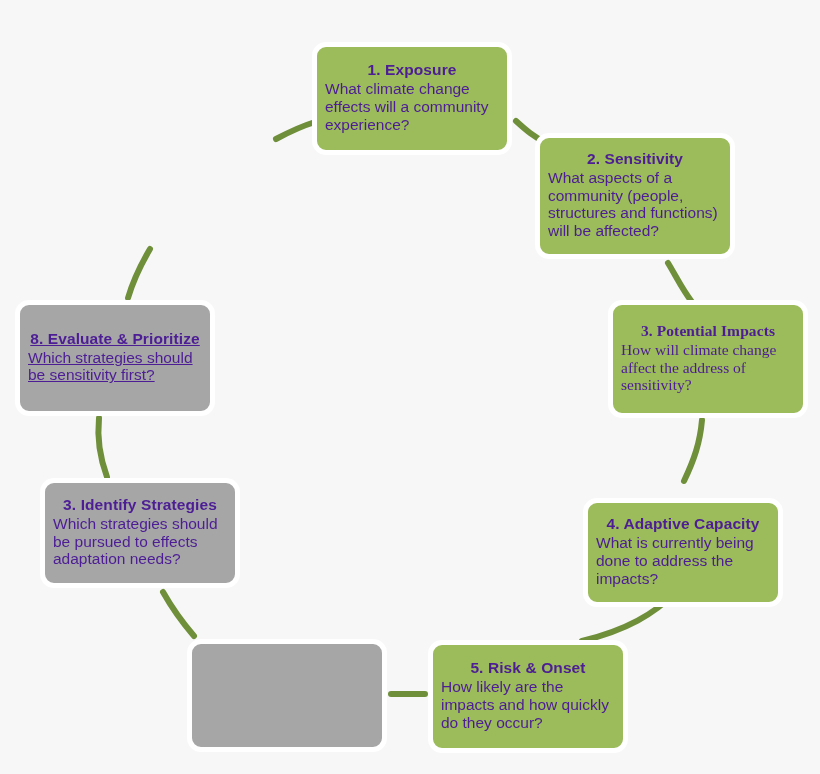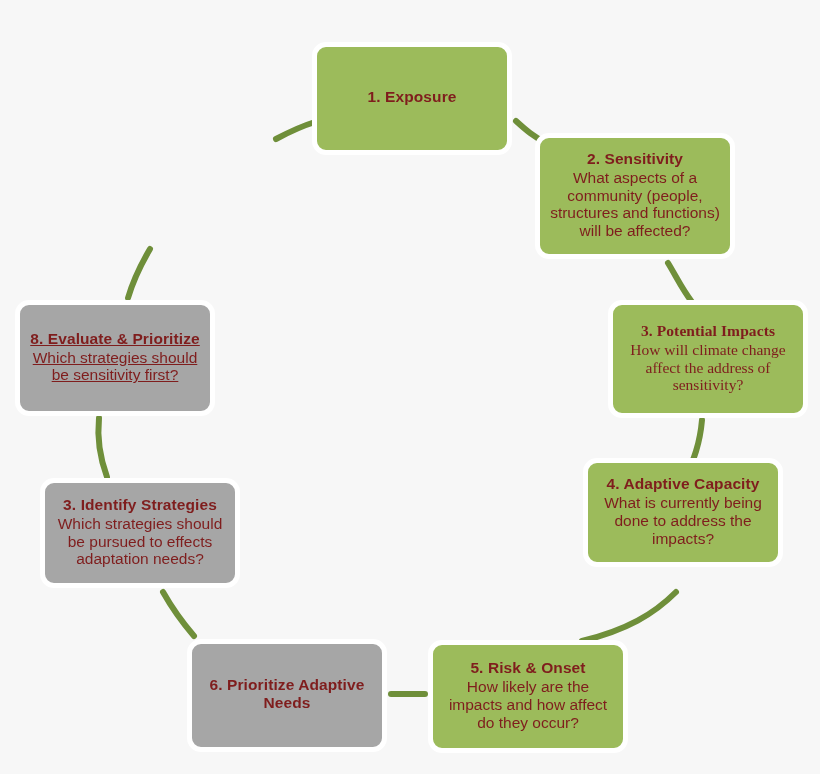--- a/index.html
+++ b/index.html
@@ -30,23 +30,23 @@
   }
   .node {
     position: absolute;
     box-sizing: border-box;
     border-radius: 14px;
     border: 5px solid #ffffff;
     display: flex;
     flex-direction: column;
     align-items: center;
     justify-content: center;
-    text-align: center;
+    text-align: left;
     padding: 6px 8px 8px 8px;
-    color: #7f1d1d;
+    color: #4c1d95;
     line-height: 1.16;
     z-index: 2;
   }
   .node.green { background: #9cbb5b; }
   .node.gray  { background: #a6a6a6; }
   .node-title {
     font-weight: bold;
     font-size: 15.5px;
     letter-spacing: 0.1px;
     margin-bottom: 1px;
@@ -70,44 +70,44 @@
         <path d="M 425,694 C 412,694 402,694 391,694"></path>
         <path d="M 194,636 C 182,622 172,608 163,592"></path>
         <path d="M 107,477 C 100,458 97,438 99,418"></path>
         <path d="M 128,298 C 133,281 140,266 150,249"></path>
         <path d="M 276,139 C 291,131 302,126 315,122"></path>
       </g>
   </svg>
 
   <div class="node green" style="left: 312px; top: 42px; width: 200px; height: 113px; background: rgb(156, 187, 91);">
     <div class="node-title">1. Exposure</div>
+    <div class="node-body">What climate change effects will a community experience?</div>
   </div>
 
   <div class="node green" style="left: 535px; top: 133px; width: 200px; height: 126px; background: rgb(156, 187, 91);">
     <div class="node-title">2. Sensitivity</div>
     <div class="node-body">What aspects of a community (people, structures and functions) will be affected?</div>
   </div>
 
   <div class="node green" style="left: 608px; top: 300px; width: 200px; height: 118px; background: rgb(156, 187, 91); font-family: Liberation Serif, serif;">
     <div class="node-title">3. Potential Impacts</div>
     <div class="node-body">How will climate change affect the address of sensitivity?</div>
   </div>
 
-  <div class="node green" style="left: 583px; top: 458px; width: 200px; height: 109px; background: rgb(156, 187, 91);">
+  <div class="node green" style="left: 583px; top: 498px; width: 200px; height: 109px; background: rgb(156, 187, 91);">
     <div class="node-title">4. Adaptive Capacity</div>
     <div class="node-body">What is currently being done to address the impacts?</div>
   </div>
 
   <div class="node green" style="left: 428px; top: 640px; width: 200px; height: 113px; background: rgb(156, 187, 91);">
     <div class="node-title">5. Risk &amp; Onset</div>
-    <div class="node-body">How likely are the impacts and how affect do they occur?</div>
+    <div class="node-body">How likely are the impacts and how quickly do they occur?</div>
   </div>
 
   <div class="node gray" style="left: 187px; top: 639px; width: 200px; height: 113px; background: rgb(166, 166, 166);">
-    <div class="node-title">6. Prioritize Adaptive Needs</div>
   </div>
 
   <div class="node gray" style="left: 40px; top: 478px; width: 200px; height: 110px; background: rgb(166, 166, 166);">
     <div class="node-title">3. Identify Strategies</div>
     <div class="node-body">Which strategies should be pursued to effects adaptation needs?</div>
   </div>
 
   <div class="node gray" style="left: 15px; top: 300px; width: 200px; height: 116px; background: rgb(166, 166, 166); text-decoration: underline;">
     <div class="node-title">8. Evaluate &amp; Prioritize</div>
     <div class="node-body">Which strategies should be sensitivity first?</div>

